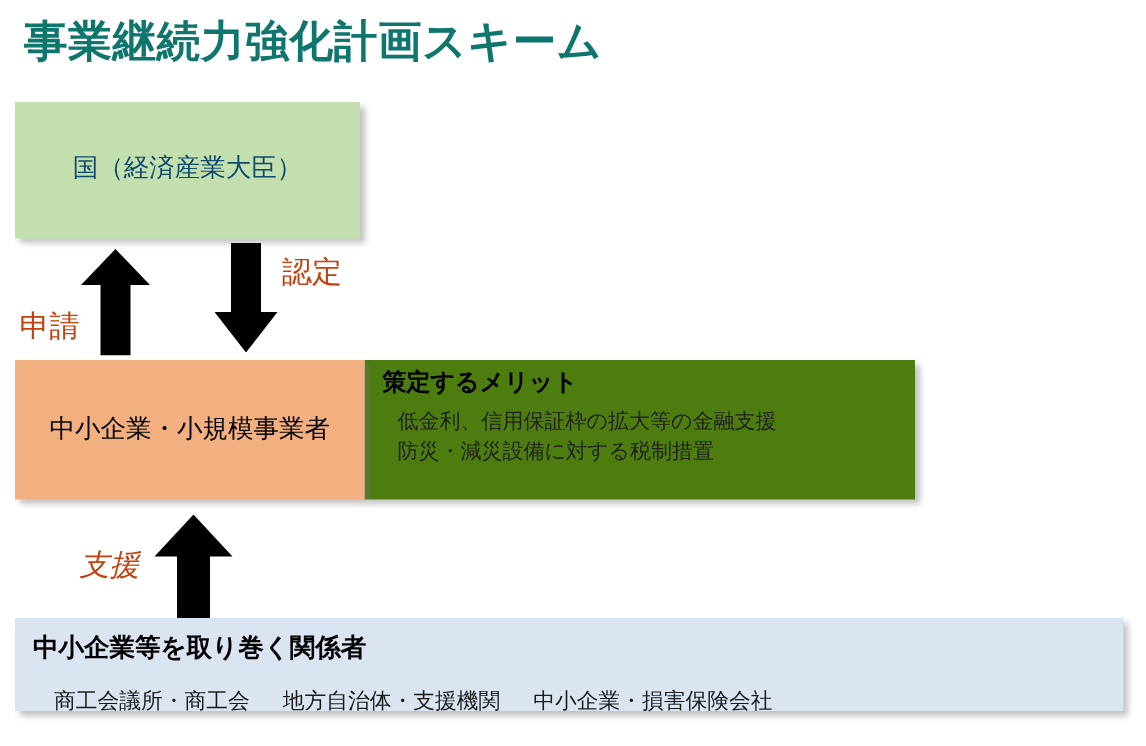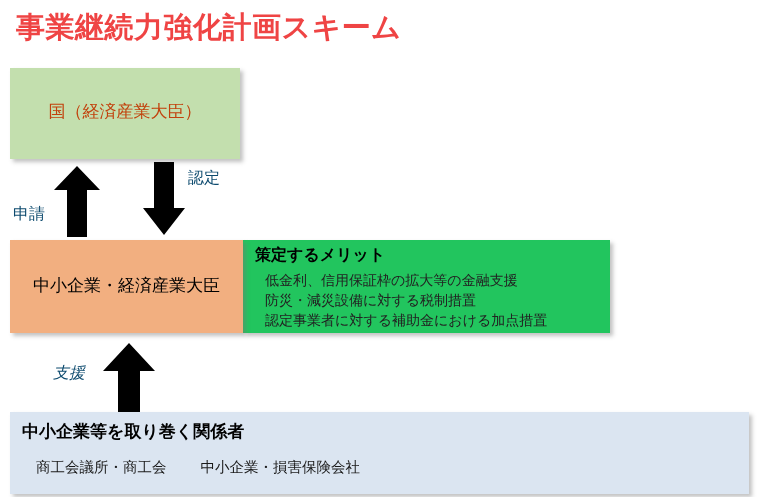--- a/index.html
+++ b/index.html
@@ -20,21 +20,21 @@
   }
 
   
   .title {
     position: absolute;
     left: 16px;
     top: 8px;
     font-size: 29px;
     font-weight: 700;
     letter-spacing: 0.5px;
-    color: #ef4444;
+    color: #0f766e;
     white-space: nowrap;
   }
 
   
   .box {
     position: absolute;
     box-sizing: border-box;
     box-shadow: 3px 3px 4px rgba(120,120,120,0.45);
   }
 
@@ -46,21 +46,21 @@
     background: #C3DFAE;
   }
   .box-green .box-label {
     position: absolute;
     left: 0;
     right: 0;
     top: 32px;
     text-align: center;
     font-size: 17px;
     font-weight: 400;
-    color: #c2410c;
+    color: #0c4a6e;
   }
 
   .box-orange {
     left: 10px;
     top: 240px;
     width: 233px;
     height: 93px;
     background: #F2AF80;
     z-index: 3;
   }
@@ -73,21 +73,21 @@
     font-size: 17px;
     font-weight: 400;
     color: #000000;
   }
 
   .box-peach {
     left: 243px;
     top: 240px;
     width: 367px;
     height: 93px;
-    background: #22c55e;
+    background: #4d7c0f;
     z-index: 2;
   }
   .merit-heading {
     position: absolute;
     left: 12px;
     top: 5px;
     font-size: 16px;
     font-weight: 700;
     color: #000000;
     white-space: nowrap;
@@ -104,61 +104,61 @@
     font-size: 14px;
     line-height: 20px;
     color: #222222;
     white-space: nowrap;
   }
 
   .box-blue {
     left: 10px;
     top: 412px;
     width: 739px;
-    height: 82px;
+    height: 62px;
     background: #DBE5F1;
   }
   .blue-heading {
     position: absolute;
     left: 12px;
     top: 8px;
     font-size: 17px;
     font-weight: 700;
     color: #000000;
     white-space: nowrap;
   }
   .stakeholders {
     position: absolute;
     left: 26px;
     top: 46px;
     display: flex;
-    gap: 34px;
+    gap: 22px;
     align-items: flex-end;
   }
   .stakeholders span {
     font-size: 14.5px;
     color: #1a1a1a;
     white-space: nowrap;
   }
 
   
   .arrow {
     position: absolute;
   }
   .arrow svg { display: block; }
 
   .arrow-up-apply   { left: 54px;  top: 166px; }
   .arrow-down-cert  { left: 143px; top: 162px; }
   .arrow-up-support { left: 103px; top: 343px; }
 
   .arrow-label {
     position: absolute;
-    font-size: 16px;
+    font-size: 20px;
     font-weight: 400;
-    color: #0c4a6e;
+    color: #c2410c;
     white-space: nowrap;
   }
   .label-apply   { left: 13px;   top: 204px; }
   .label-cert    { left: 188px; top: 168px; }
   .label-support { left: 53px;  top: 363px; font-style: italic; }
 </style>
 </head>
 <body>
 
 <div id="canvas">
@@ -177,40 +177,40 @@
   <div class="arrow-label label-apply">申請</div>
 
   <div class="arrow arrow-down-cert">
     <svg width="42" height="73" viewBox="0 0 42 73" xmlns="http://www.w3.org/2000/svg">
       <polygon points="11,0 31,0 31,46 42,46 21,73 0,46 11,46" fill="#000000"></polygon>
     </svg>
   </div>
   <div class="arrow-label label-cert">認定</div>
 
   <div class="box box-orange">
-    <div class="box-label">中小企業・経済産業大臣</div>
+    <div class="box-label">中小企業・小規模事業者</div>
   </div>
 
   <div class="box box-peach">
     <div class="merit-heading">策定するメリット</div>
     <ul class="merit-list">
       <li>低金利、信用保証枠の拡大等の金融支援</li>
       <li>防災・減災設備に対する税制措置</li>
-      <li>認定事業者に対する補助金における加点措置</li>
     </ul>
   </div>
 
   <div class="arrow arrow-up-support">
     <svg width="52" height="69" viewBox="0 0 52 69" xmlns="http://www.w3.org/2000/svg">
       <polygon points="26,0 52,28 37,28 37,69 15,69 15,28 0,28" fill="#000000"></polygon>
     </svg>
   </div>
   <div class="arrow-label label-support">支援</div>
 
   <div class="box box-blue">
     <div class="blue-heading">中小企業等を取り巻く関係者</div>
     <div class="stakeholders">
       <span>商工会議所・商工会</span>
+      <span>地方自治体・支援機関</span>
       <span>中小企業・損害保険会社</span>
     </div>
   </div>
 
 </div>
 
 </body></html>

